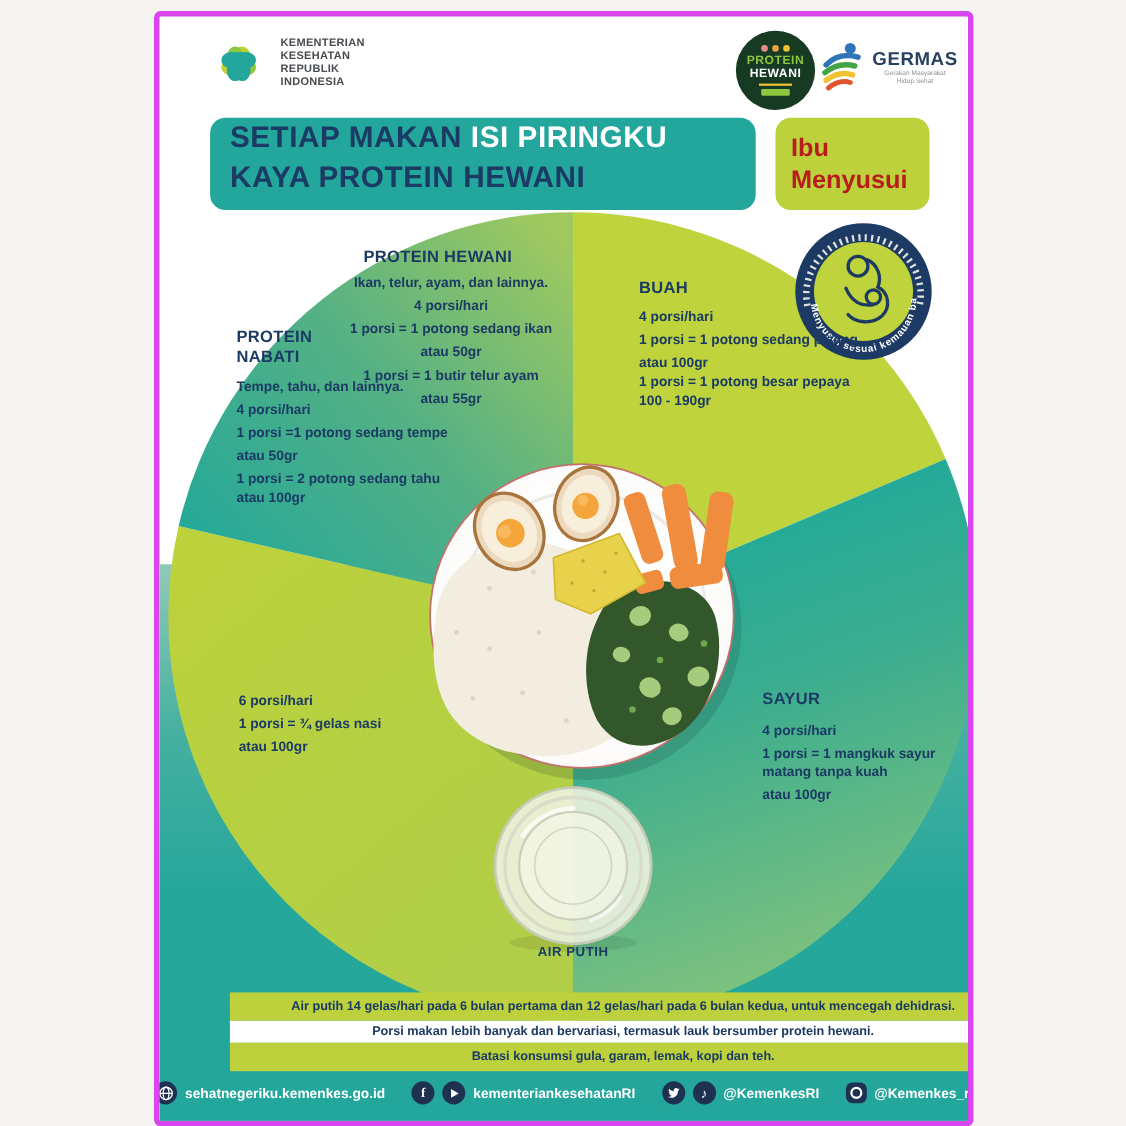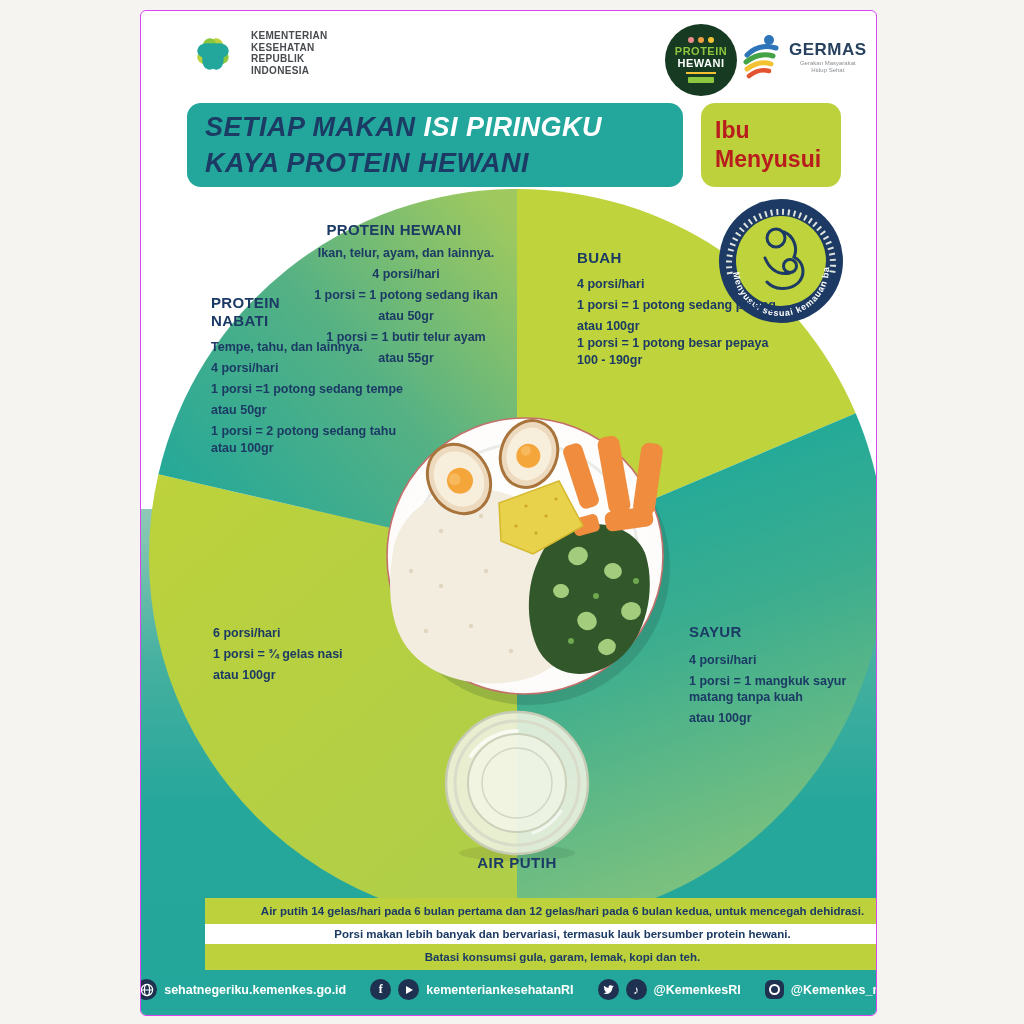--- a/index.html
+++ b/index.html
@@ -1,57 +1,57 @@
 <!DOCTYPE html>
 <html><head>
 <meta charset="utf-8">
 <style>
   html,body{margin:0;padding:0;}
   body{width:1024px;height:1024px;background:#F6F4F0;position:relative;overflow:hidden;
        font-family:"Liberation Sans",sans-serif;}
   .poster{position:absolute;left:140px;top:10px;width:735px;height:1004px;background:#FFFFFF;
-          border:1px solid #d946ef;border-radius:6px;overflow:hidden;}
+          border:5px solid #d946ef;border-radius:6px;overflow:hidden;}
   .teal-bg{position:absolute;left:0;top:498px;width:735px;height:506px;z-index:1;
            background:linear-gradient(180deg,#8FC9B6 0%,#46B0A0 30%,#26A79B 58%,#23A69B 100%);}
   #art{position:absolute;left:0;top:0;z-index:2;}
   
   .brand{position:absolute;left:42px;top:12px;display:flex;align-items:center;gap:8px;z-index:5;}
   .brand-text{font-size:10px;line-height:11.5px;font-weight:bold;color:#474B4F;letter-spacing:.3px;white-space:pre-line;}
   .pbadge{position:absolute;left:524px;top:13px;width:72px;height:72px;border-radius:50%;
           background:#173A22;z-index:5;display:flex;flex-direction:column;align-items:center;justify-content:center;}
   .pbadge .dots{display:flex;gap:4px;margin-bottom:2px;}
   .pbadge .dot{width:6px;height:6px;border-radius:50%;}
   .pb1{color:#8DC63F;font-weight:bold;font-size:11px;letter-spacing:.5px;line-height:12px;}
   .pb2{color:#FFFFFF;font-weight:bold;font-size:11px;letter-spacing:.5px;line-height:12px;}
   .pbadge .bar{width:30px;height:2px;background:#F2C233;margin-top:3px;}
   .pbadge .tag{width:26px;height:6px;background:#8DC63F;margin-top:3px;border-radius:1px;}
   .germas{position:absolute;left:598px;top:22px;display:flex;align-items:center;gap:6px;z-index:5;text-align:center;}
   .germas-name{font-size:17px;font-weight:bold;color:#27415F;letter-spacing:.5px;}
   .germas-sub{font-size:6px;color:#8A8F93;line-height:7px;white-space:pre-line;}
   
   .title-main{position:absolute;left:46px;top:92px;width:496px;height:84px;background:#23A79C;
-              border-radius:14px;z-index:5;display:flex;flex-direction:column;justify-content:center;
-              padding-left:18px;box-sizing:border-box;font-style:italic;}
+              border-radius:14px;z-index:5;display:flex;flex-direction:column;justify-content:flex-start;
+              padding-left:18px;box-sizing:border-box;}
   .tline{font-size:27px;font-weight:bold;letter-spacing:.5px;line-height:36px;color:#1B3A64;}
   .tline .w{color:#FFFFFF;}
   .title-side{position:absolute;left:560px;top:92px;width:140px;height:84px;background:#BCD13C;
               border-radius:14px;z-index:5;display:flex;align-items:center;padding-left:14px;
               box-sizing:border-box;font-size:23px;font-weight:bold;color:#b91c1c;line-height:29px;white-space:pre-line;}
   
   .sec{position:absolute;z-index:6;color:#1B3A64;}
   .h{font-size:15px;font-weight:bold;letter-spacing:.3px;white-space:pre-line;line-height:18px;}
   .b{font-size:12.5px;font-weight:bold;margin-top:7px;line-height:14px;}
   .sec-ph{left:150px;top:210px;width:230px;text-align:center;}
   .sec-ph .h{padding-right:24px;}
   .sec-pn{left:70px;top:283px;width:235px;}
   .sec-buah{left:436px;top:238px;width:250px;}
   .sec-nasi{left:72px;top:603px;width:250px;}
   .sec-sayur{left:548px;top:612px;width:180px;}
   .air{position:absolute;left:276px;top:843px;width:200px;text-align:center;z-index:6;
-       font-size:15px;font-weight:bold;color:#1B3A64;letter-spacing:.5px;}
+       font-size:12px;font-weight:bold;color:#1B3A64;letter-spacing:.5px;}
   
   .bf-badge{position:absolute;left:575px;top:185px;width:130px;height:130px;z-index:6;}
   
   .notes{position:absolute;left:48px;top:887px;width:715px;border-radius:10px;overflow:hidden;z-index:7;padding-left:16px;}
   .note-row{display:flex;align-items:center;justify-content:center;text-align:center;
             font-size:11.5px;font-weight:bold;color:#1B3A64;}
   .note-lime{background:#BCD13C;height:26px;}
   .note-white{background:#FFFFFF;height:20px;}
   
   .footer{position:absolute;left:0;top:953px;width:735px;height:51px;z-index:7;display:flex;

